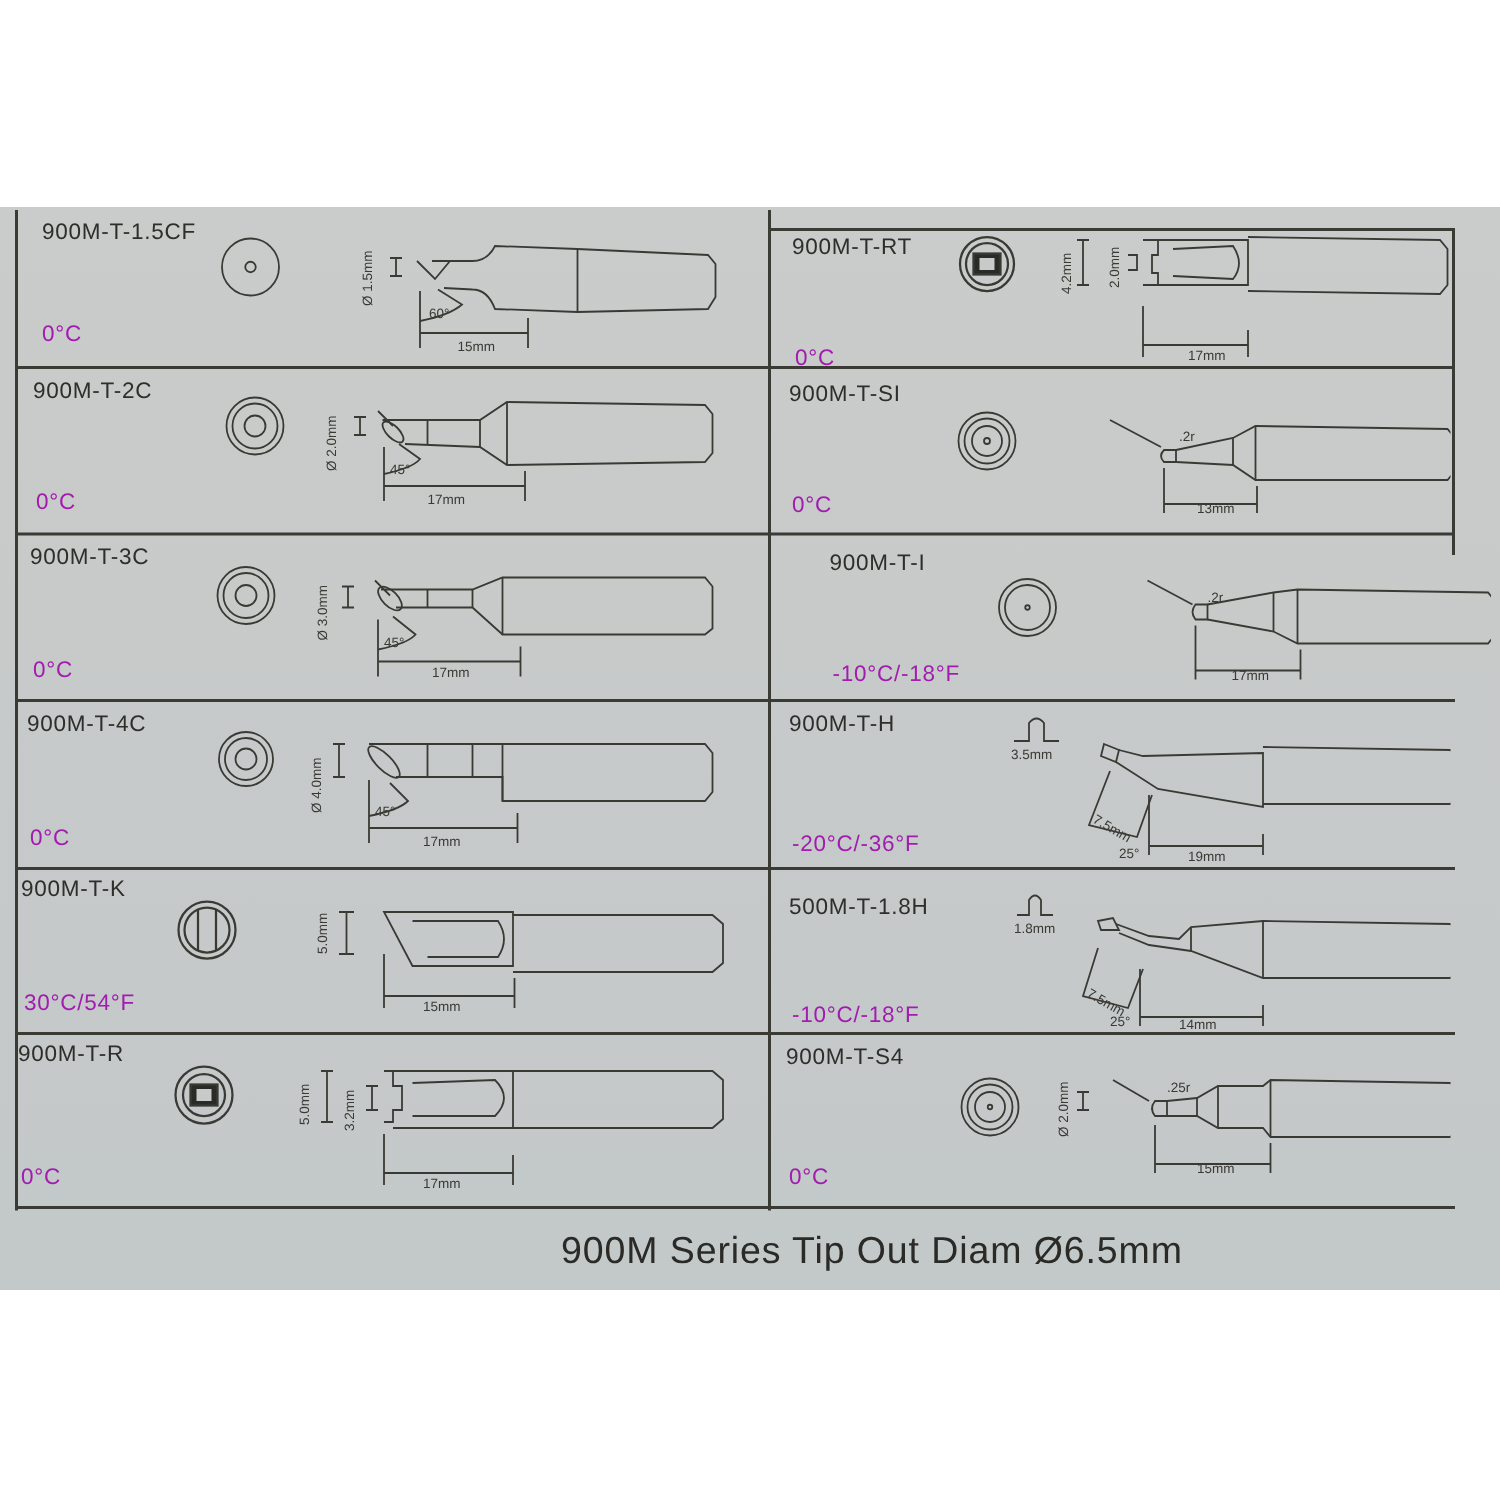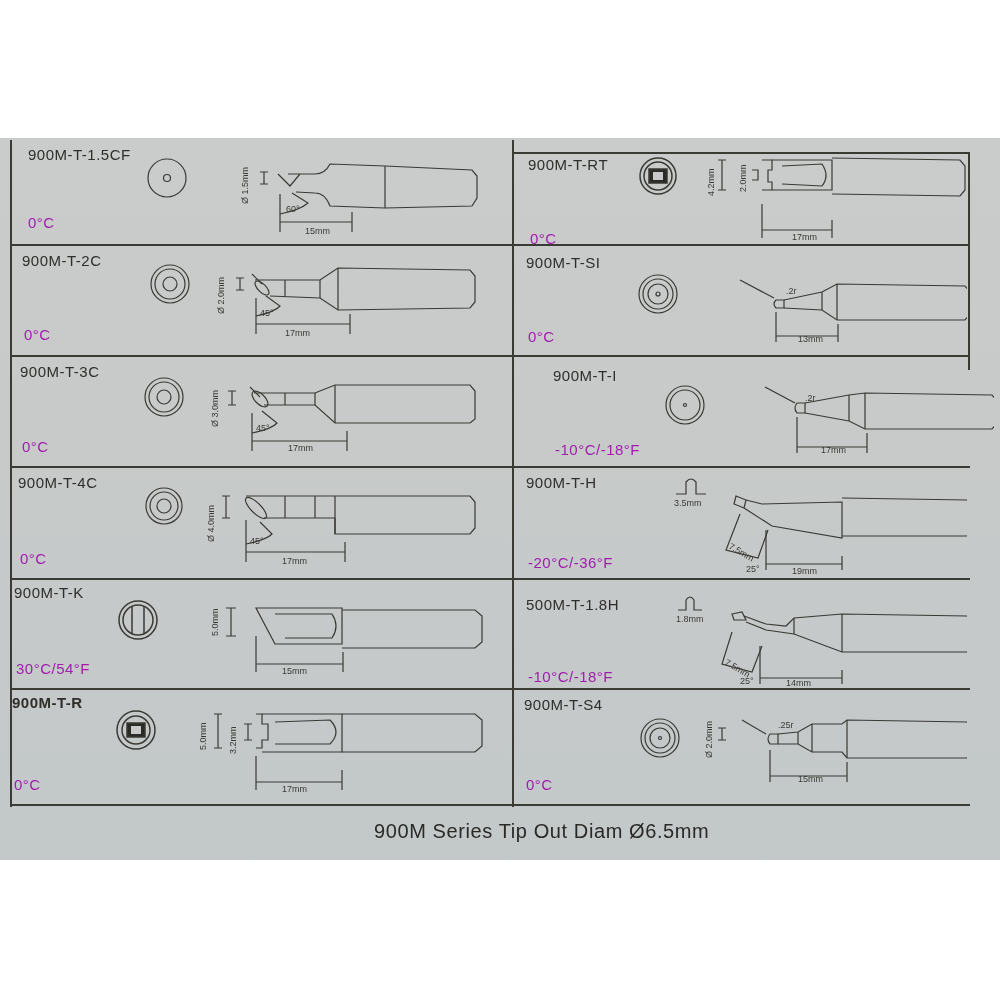--- a/index.html
+++ b/index.html
@@ -19,21 +19,21 @@
   .cell { position:absolute; }
   .model {
     position:absolute; font-size:15px; letter-spacing:0.5px; color:#2e2e2b; white-space:nowrap;
   }
   .temp {
     position:absolute; font-size:15px; letter-spacing:0.5px; color:#a21caf; white-space:nowrap;
   }
   .drawing { position:absolute; }
   .dim { font-family:"Liberation Sans", sans-serif; font-size:9px; fill:#3a3a35; }
   .footer {
-    position:absolute; left:374px; top:820px; font-size:20px; letter-spacing:0.6px;
+    position:absolute; left:374px; top:820px; font-size:25px; letter-spacing:0.6px;
     color:#2a2a27; white-space:nowrap;
   }
 </style>
 </head>
 <body>
 
 <div class="paper"></div>
 
 <div class="grid">
 
@@ -154,21 +154,21 @@
         <path d="M232 24 L365 24 L372 30 L372 56 L365 62 L232 62"></path>
         <path d="M165 28 L222 28 Q230 40 222 52 L175 52"></path>
         <path d="M146 50 V78 H233 M233 66 V86 M146 78 V86"></path>
       </g>
       <text class="dim" x="108" y="50" transform="rotate(-90 108 50)">5.0mm</text>
       <text class="dim" x="172" y="88">15mm</text>
     </svg>
   </div>
 
   <div class="cell" style="left:0; top:548px; width:502px; height:116px;">
-    <div class="model" style="left:2px; top:6px;font-weight:bold;">900M-T-R</div>
+    <div class="model" style="left:2px; top:6px;">900M-T-R</div>
     <div class="temp" style="left:4px; top:88px;">0°C</div>
     <svg class="drawing" style="left:100px; top:8px;" width="400" height="100">
       <g stroke="#3a3a35" fill="none" stroke-width="1.5">
         <circle cx="26" cy="34" r="19"></circle>
           <circle cx="26" cy="34" r="14"></circle>
         <rect x="17" y="27" width="18" height="14" fill="#2a2a27"></rect>
         <rect x="21" y="30" width="10" height="8" fill="#c7cac9" stroke="none"></rect>
       </g>
       <g stroke="#3a3a35" fill="none" stroke-width="1.2">
         <path d="M104 18 H112 M108 18 V52 M104 52 H112"></path>

